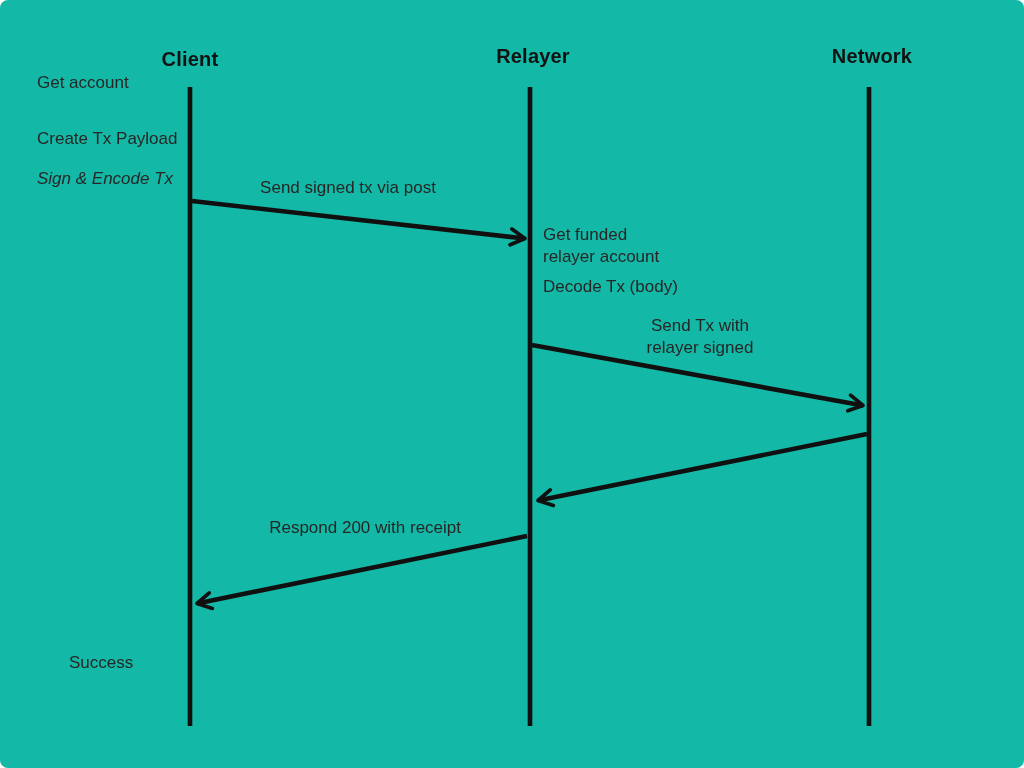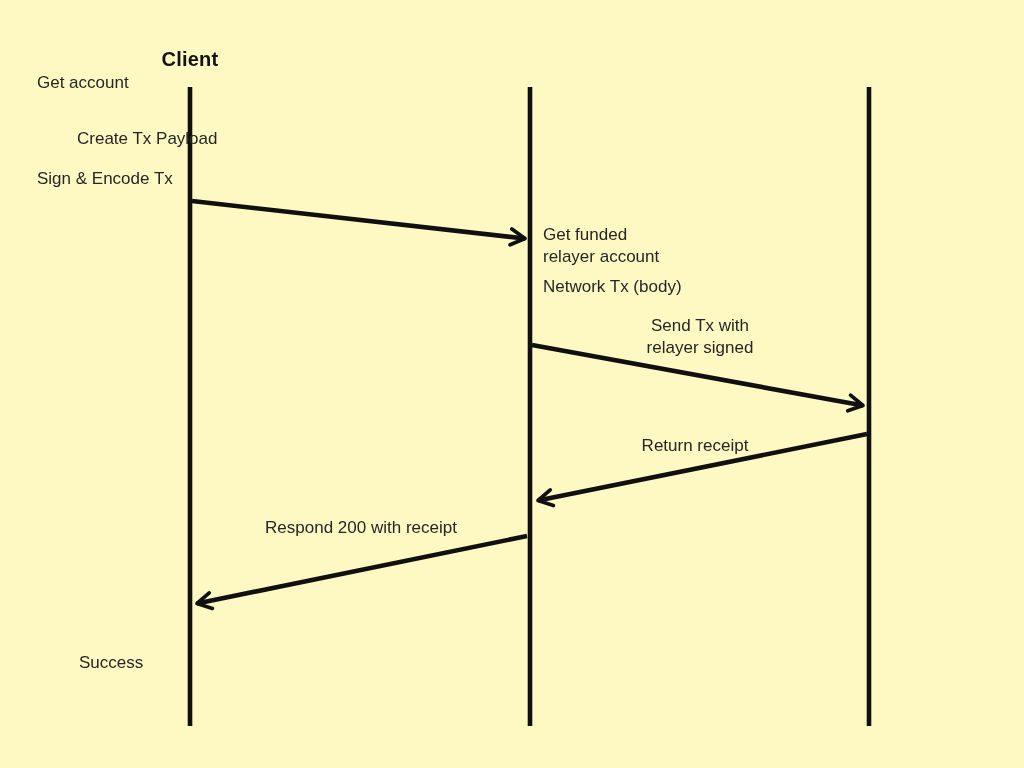--- a/index.html
+++ b/index.html
@@ -35,49 +35,51 @@
     color: #121212;
     letter-spacing: 0.2px;
   }
   .centered {
     text-align: center;
   }
 </style>
 </head>
 <body>
 
-<div class="canvas" id="canvas-root" style="background: #fef9c3;">
+<div class="canvas" id="canvas-root" style="background: #14b8a6; border-radius: 8px;">
 
   <svg class="diagram-svg" width="1024" height="768" viewBox="0 0 1024 768">
     <defs>
       <marker id="arrowV" viewBox="0 0 12 12" refX="10.5" refY="6" markerWidth="4.6" markerHeight="4.6" orient="auto">
         <path d="M2.5,1.5 L10.5,6 L2.5,10.5" fill="none" stroke="#101010" stroke-width="2.1" stroke-linecap="round" stroke-linejoin="round"></path>
       </marker>
     </defs>
 
     <line x1="190" y1="87" x2="190" y2="726" stroke="#101010" stroke-width="4.6"></line>
     <line x1="530" y1="87" x2="530" y2="726" stroke="#101010" stroke-width="4.6"></line>
     <line x1="869" y1="87" x2="869" y2="726" stroke="#101010" stroke-width="4.6"></line>
 
     <line x1="192" y1="201" x2="525" y2="238.5" stroke="#101010" stroke-width="4.6" marker-end="url(#arrowV)"></line>
     <line x1="532" y1="345" x2="863" y2="405.5" stroke="#101010" stroke-width="4.6" marker-end="url(#arrowV)"></line>
     <line x1="867" y1="434" x2="538" y2="500.5" stroke="#101010" stroke-width="4.6" marker-end="url(#arrowV)"></line>
     <line x1="527" y1="536" x2="197" y2="603.5" stroke="#101010" stroke-width="4.6" marker-end="url(#arrowV)"></line>
   </svg>
 
   <div class="actor-title" style="left:110px; top:48px;">Client</div>
+  <div class="actor-title" style="left:453px; top:45px;">Relayer</div>
+  <div class="actor-title" style="left:792px; top:45px;">Network</div>
 
   <div class="label" style="left:37px; top:72px;">Get account</div>
-  <div class="label" style="left:37px; top:128px;margin-left:40px;">Create Tx Payload</div>
-  <div class="label" style="left:37px; top:168px;">Sign &amp; Encode Tx</div>
+  <div class="label" style="left:37px; top:128px;">Create Tx Payload</div>
+  <div class="label" style="left:37px; top:168px;font-style:italic;">Sign &amp; Encode Tx</div>
 
   <div class="label" style="left:543px; top:224px;">Get funded
 relayer account</div>
-  <div class="label" style="left:543px; top:276px;">Network Tx (body)</div>
+  <div class="label" style="left:543px; top:276px;">Decode Tx (body)</div>
 
+  <div class="label centered" style="left:248px; top:177px; width:200px;">Send signed tx via post</div>
   <div class="label centered" style="left:600px; top:315px; width:200px;">Send Tx with
 relayer signed</div>
-  <div class="label centered" style="left:595px; top:435px; width:200px;">Return receipt</div>
-  <div class="label centered" style="left:261px; top:517px; width:200px;">Respond 200 with receipt</div>
+  <div class="label centered" style="left:261px; top:517px; width:200px;text-align:right;">Respond 200 with receipt</div>
 
-  <div class="label" style="left:79px; top:652px;">Success</div>
+  <div class="label" style="left:69px; top:652px;">Success</div>
 
 </div>
 
 </body></html>

